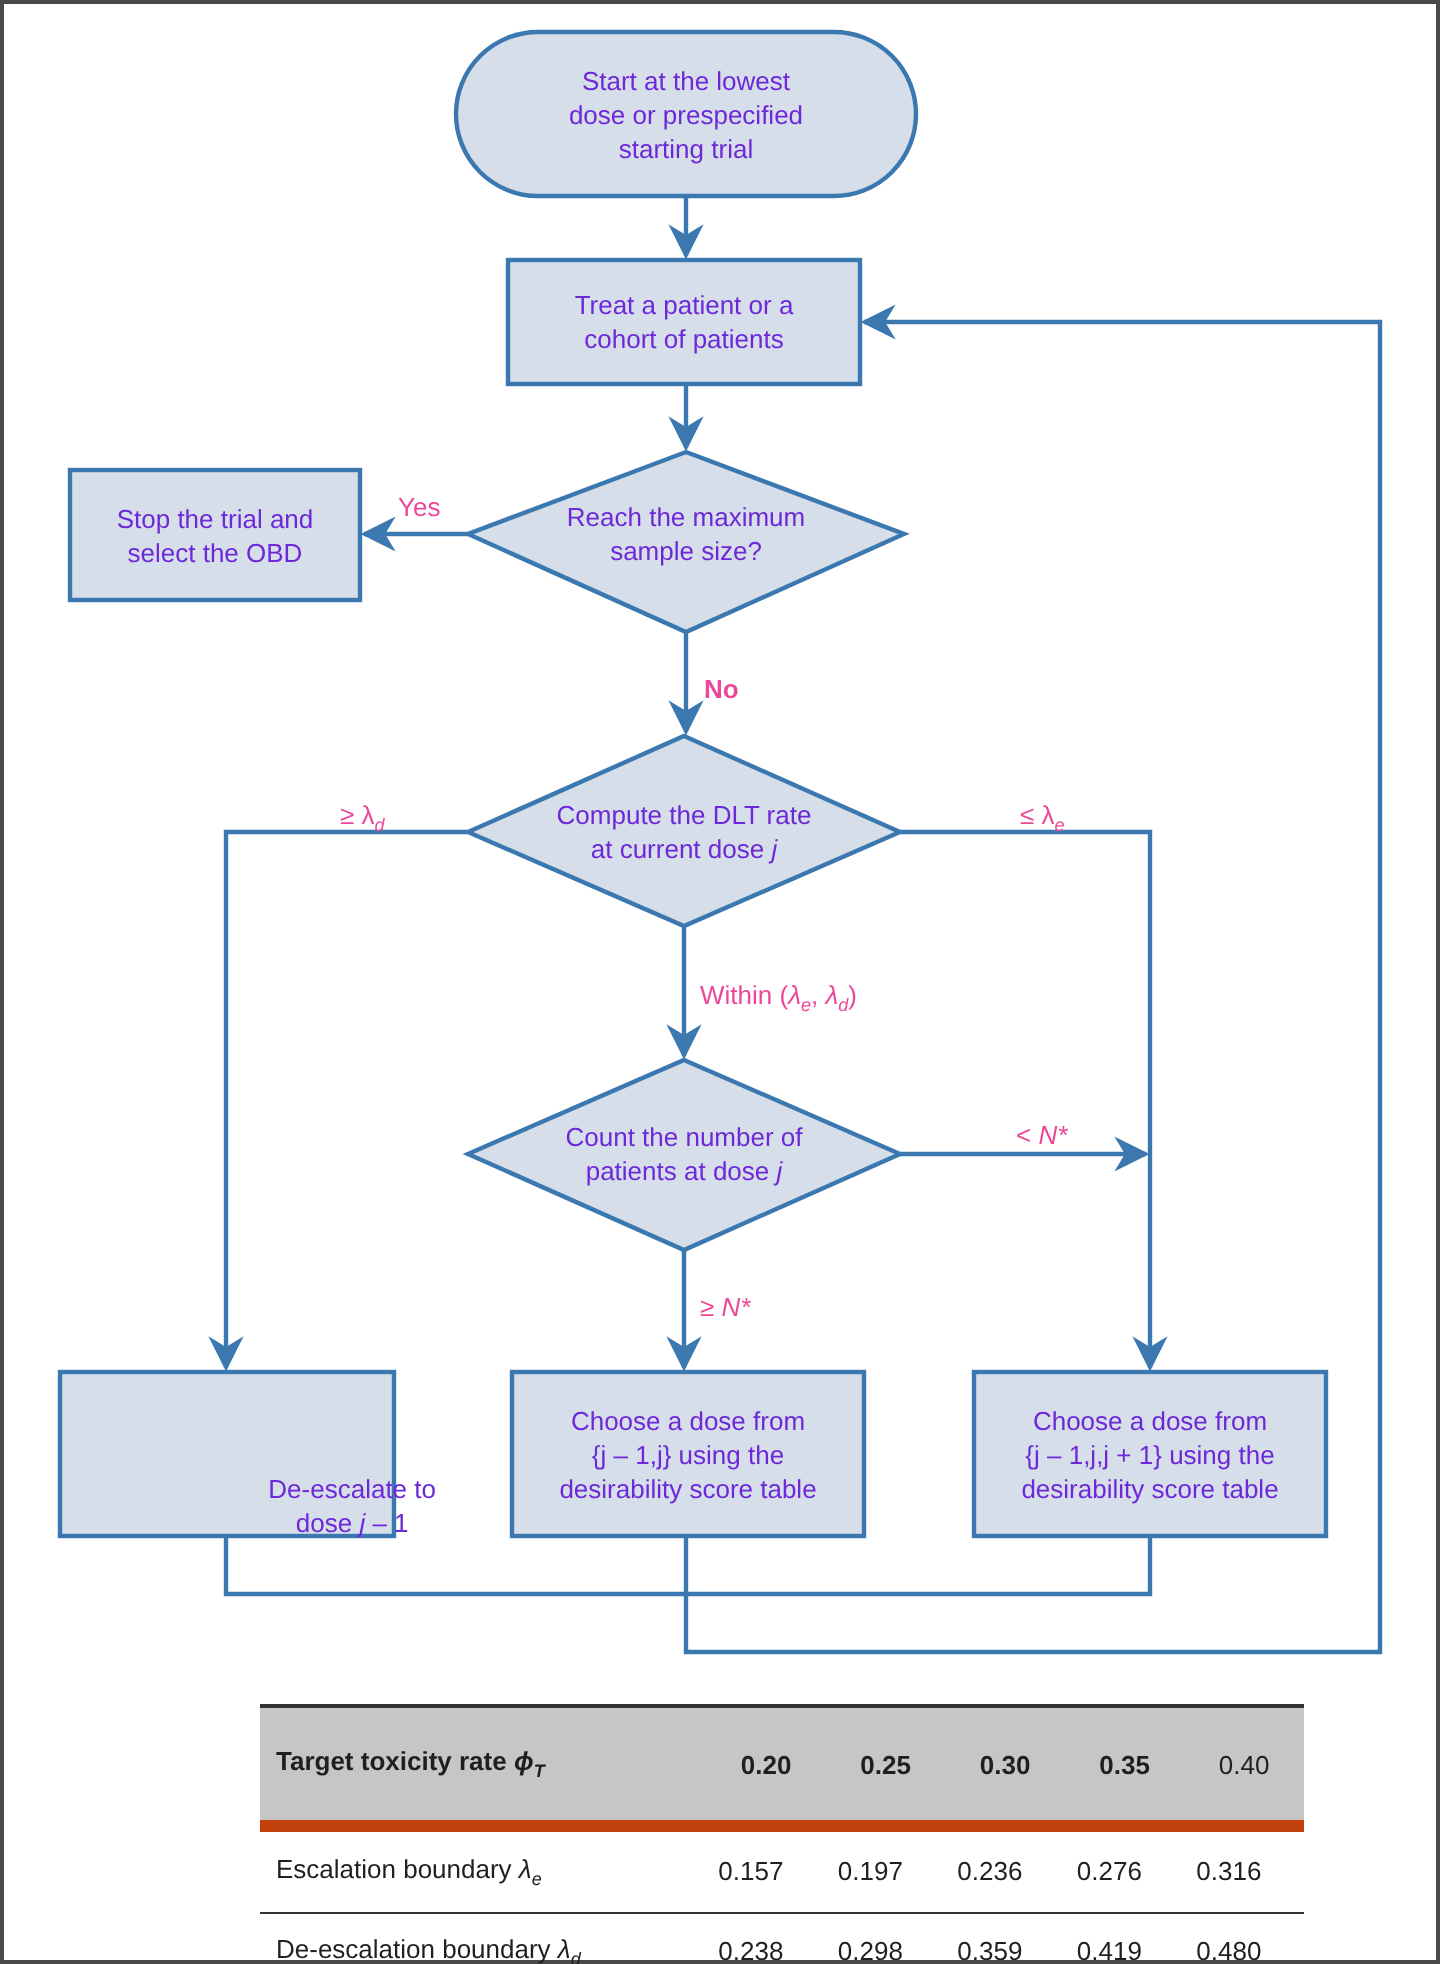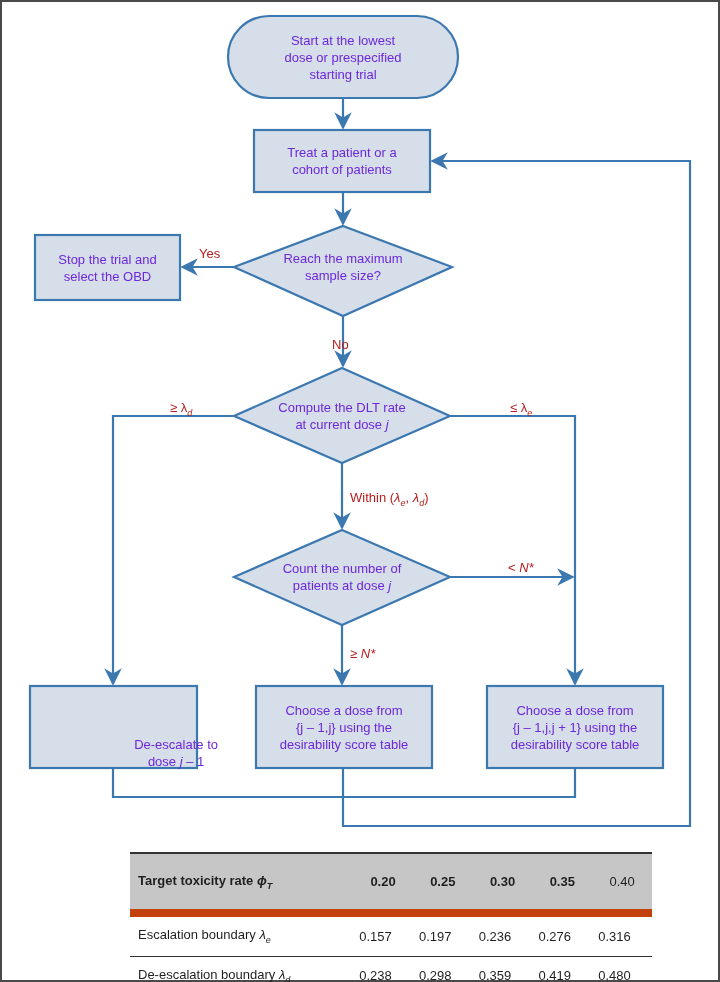--- a/index.html
+++ b/index.html
@@ -3,29 +3,29 @@
 <meta charset="utf-8">
 <style>
   html, body { margin: 0; padding: 0; background: #ffffff; }
   body { width: 720px; height: 982px; position: relative; overflow: hidden;
          font-family: "Liberation Sans", sans-serif; color: #1a1a1a; }
   .frame { position: absolute; left: 0; top: 0; width: 716px; height: 978px;
            border: 2px solid #4a4a4a; background: #ffffff; }
   svg.flow { position: absolute; left: 0; top: 0; }
   .node-text { position: absolute; display: flex; align-items: center; justify-content: center;
                text-align: center; font-size: 13px; line-height: 17px; color: #6d28d9; }
-  .lbl { position: absolute; font-size: 13px; color: #b91c1c; white-space: nowrap; }
+  .lbl { position: absolute; font-size: 13px; color: #ec4899; white-space: nowrap; }
   .lbl i, .node-text i { font-style: italic; }
   sub { font-size: 9px; }
   table.tox { position: absolute; left: 130px; top: 852px; width: 522px; border-collapse: collapse;
               font-size: 13px; color: #1f1f1f; }
   table.tox th, table.tox td { padding: 0 6px; }
   table.tox th:first-child, table.tox td:first-child { text-align: left; padding-left: 8px; }
   table.tox thead tr { background: #c6c6c6; height: 60px; border-top: 2px solid #333;
-                       border-bottom: 8px solid #c2410c; }
+                       border-bottom: 6px solid #c2410c; }
   table.tox thead th { font-weight: bold; }
   table.tox thead th.last { font-weight: normal; }
   table.tox tbody tr { height: 43px; }
   table.tox tbody tr.r1 { border-bottom: 1.5px solid #333; }
   table.tox tbody tr.r2 { height: 40px; border-bottom: 2px solid #333; }
 </style>
 </head>
 <body>
 
 <div class="frame"></div>
@@ -129,21 +129,21 @@
 
 <div class="node-text" style="left:487px;top:686px;width:176px;height:82px;">
   <div>
     <div>Choose a dose from</div>
     <div>{j – 1,j,j + 1} using the</div>
     <div>desirability score table</div>
   </div>
 </div>
 
 <div class="lbl" style="left:199px;top:246px;">Yes</div>
-<div class="lbl" style="left:332px;top:337px;">No</div>
+<div class="lbl" style="left:352px;top:337px;font-weight:bold;">No</div>
 <div class="lbl" style="left:170px;top:400px;"><span>≥ λ</span><sub><i>d</i></sub></div>
 <div class="lbl" style="left:510px;top:400px;"><span>≤ λ</span><sub><i>e</i></sub></div>
 <div class="lbl" style="left:350px;top:490px;"><span>Within (</span><i>λ</i><sub><i>e</i></sub><span>, </span><i>λ</i><sub><i>d</i></sub><span>)</span></div>
 <div class="lbl" style="left:508px;top:560px;"><span>&lt; </span><i>N*</i></div>
 <div class="lbl" style="left:350px;top:646px;"><span>≥ </span><i>N*</i></div>
 
 <table class="tox">
   <thead>
     <tr>
       <th><span>Target toxicity rate </span><i>ϕ</i><sub><i>T</i></sub></th>

